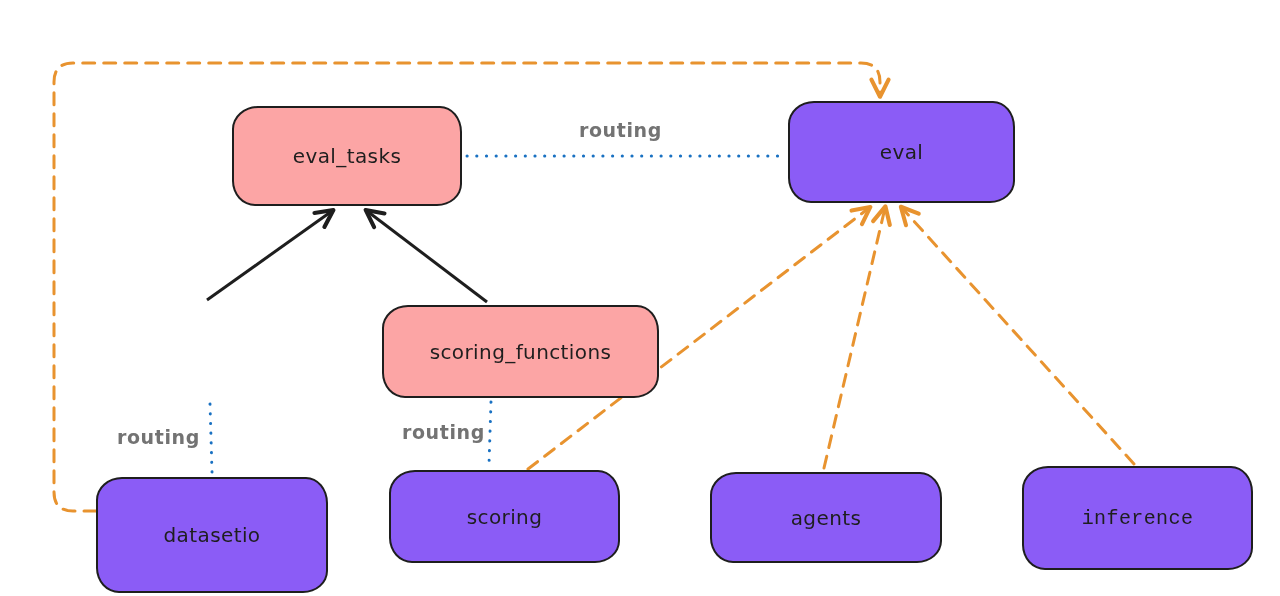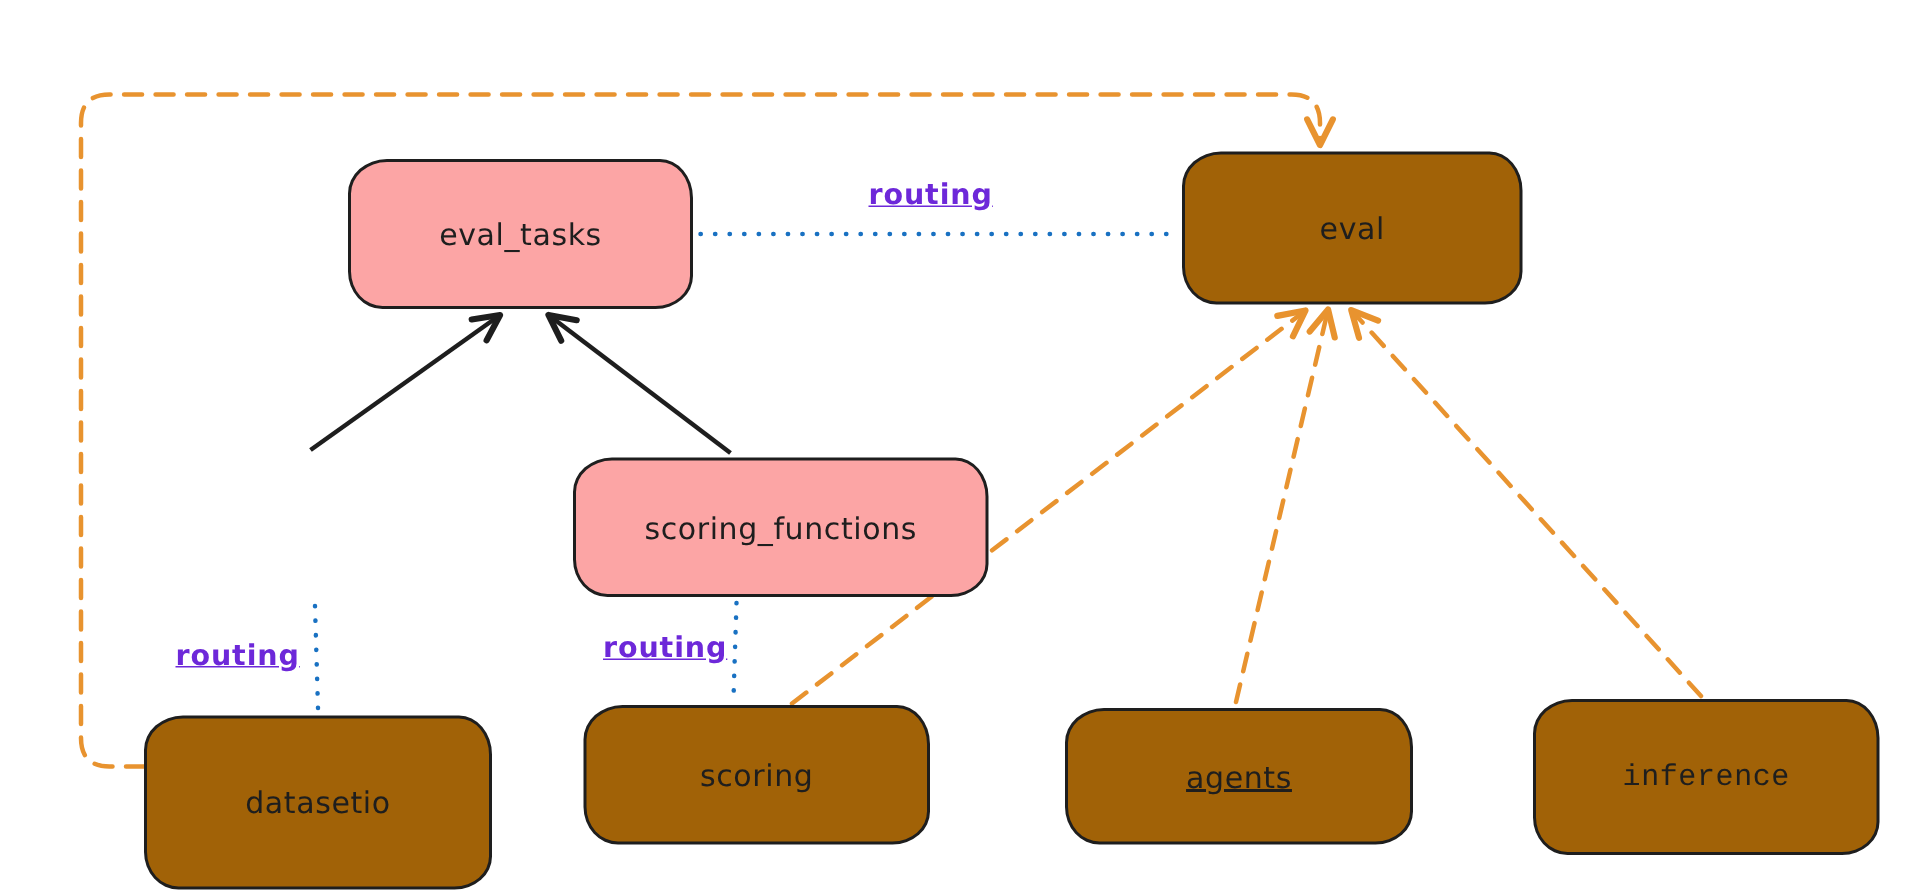--- a/index.html
+++ b/index.html
@@ -22,29 +22,28 @@
     align-items: center;
     justify-content: center;
     border: 2.5px solid #1e1e1e;
     color: #1e1e1e;
     font-size: 20px;
     letter-spacing: 0.4px;
     border-radius: 26px 22px 25px 23px / 23px 26px 22px 25px;
     box-sizing: border-box;
   }
   .node.blue  { background: #fca5a5; }
-  .node.green { background: #a16207; }
+  .node.green { background: #8b5cf6; }
   .edge-label {
     position: absolute;
-    color: #6d28d9;
+    color: #737373;
     font-size: 19px;
     font-weight: 600;
     letter-spacing: 0.6px;
     white-space: nowrap;
-    text-decoration: underline;
   }
 </style>
 </head>
 <body>
 
 <div id="canvas">
 
   <svg id="edges-layer" viewBox="0 0 1280 596" xmlns="http://www.w3.org/2000/svg">
     <defs>
       <marker id="arrow-black" viewBox="0 0 14 14" refX="11" refY="7" markerWidth="8" markerHeight="8" orient="auto-start-reverse">
@@ -72,21 +71,21 @@
 
   <div class="node green" style="left:788px; top:101px; width:227px; height:102px;">eval</div>
 
 
   <div class="node blue" style="left:382px; top:305px; width:277px; height:93px;">scoring_functions</div>
 
   <div class="node green" style="left:96px; top:477px; width:232px; height:116px;">datasetio</div>
 
   <div class="node green" style="left:389px; top:470px; width:231px; height:93px;">scoring</div>
 
-  <div class="node green" style="left:710px; top:472px; width:232px; height:91px;text-decoration:underline;">agents</div>
+  <div class="node green" style="left:710px; top:472px; width:232px; height:91px;">agents</div>
 
   <div class="node green" style="left:1022px; top:466px; width:231px; height:104px;font-family:Liberation Mono, monospace;">inference</div>
 
   <div class="edge-label" style="left:579px; top:119px;">routing</div>
 
   <div class="edge-label" style="left:117px; top:426px;">routing</div>
 
   <div class="edge-label" style="left:402px; top:421px;">routing</div>
 
 </div>

